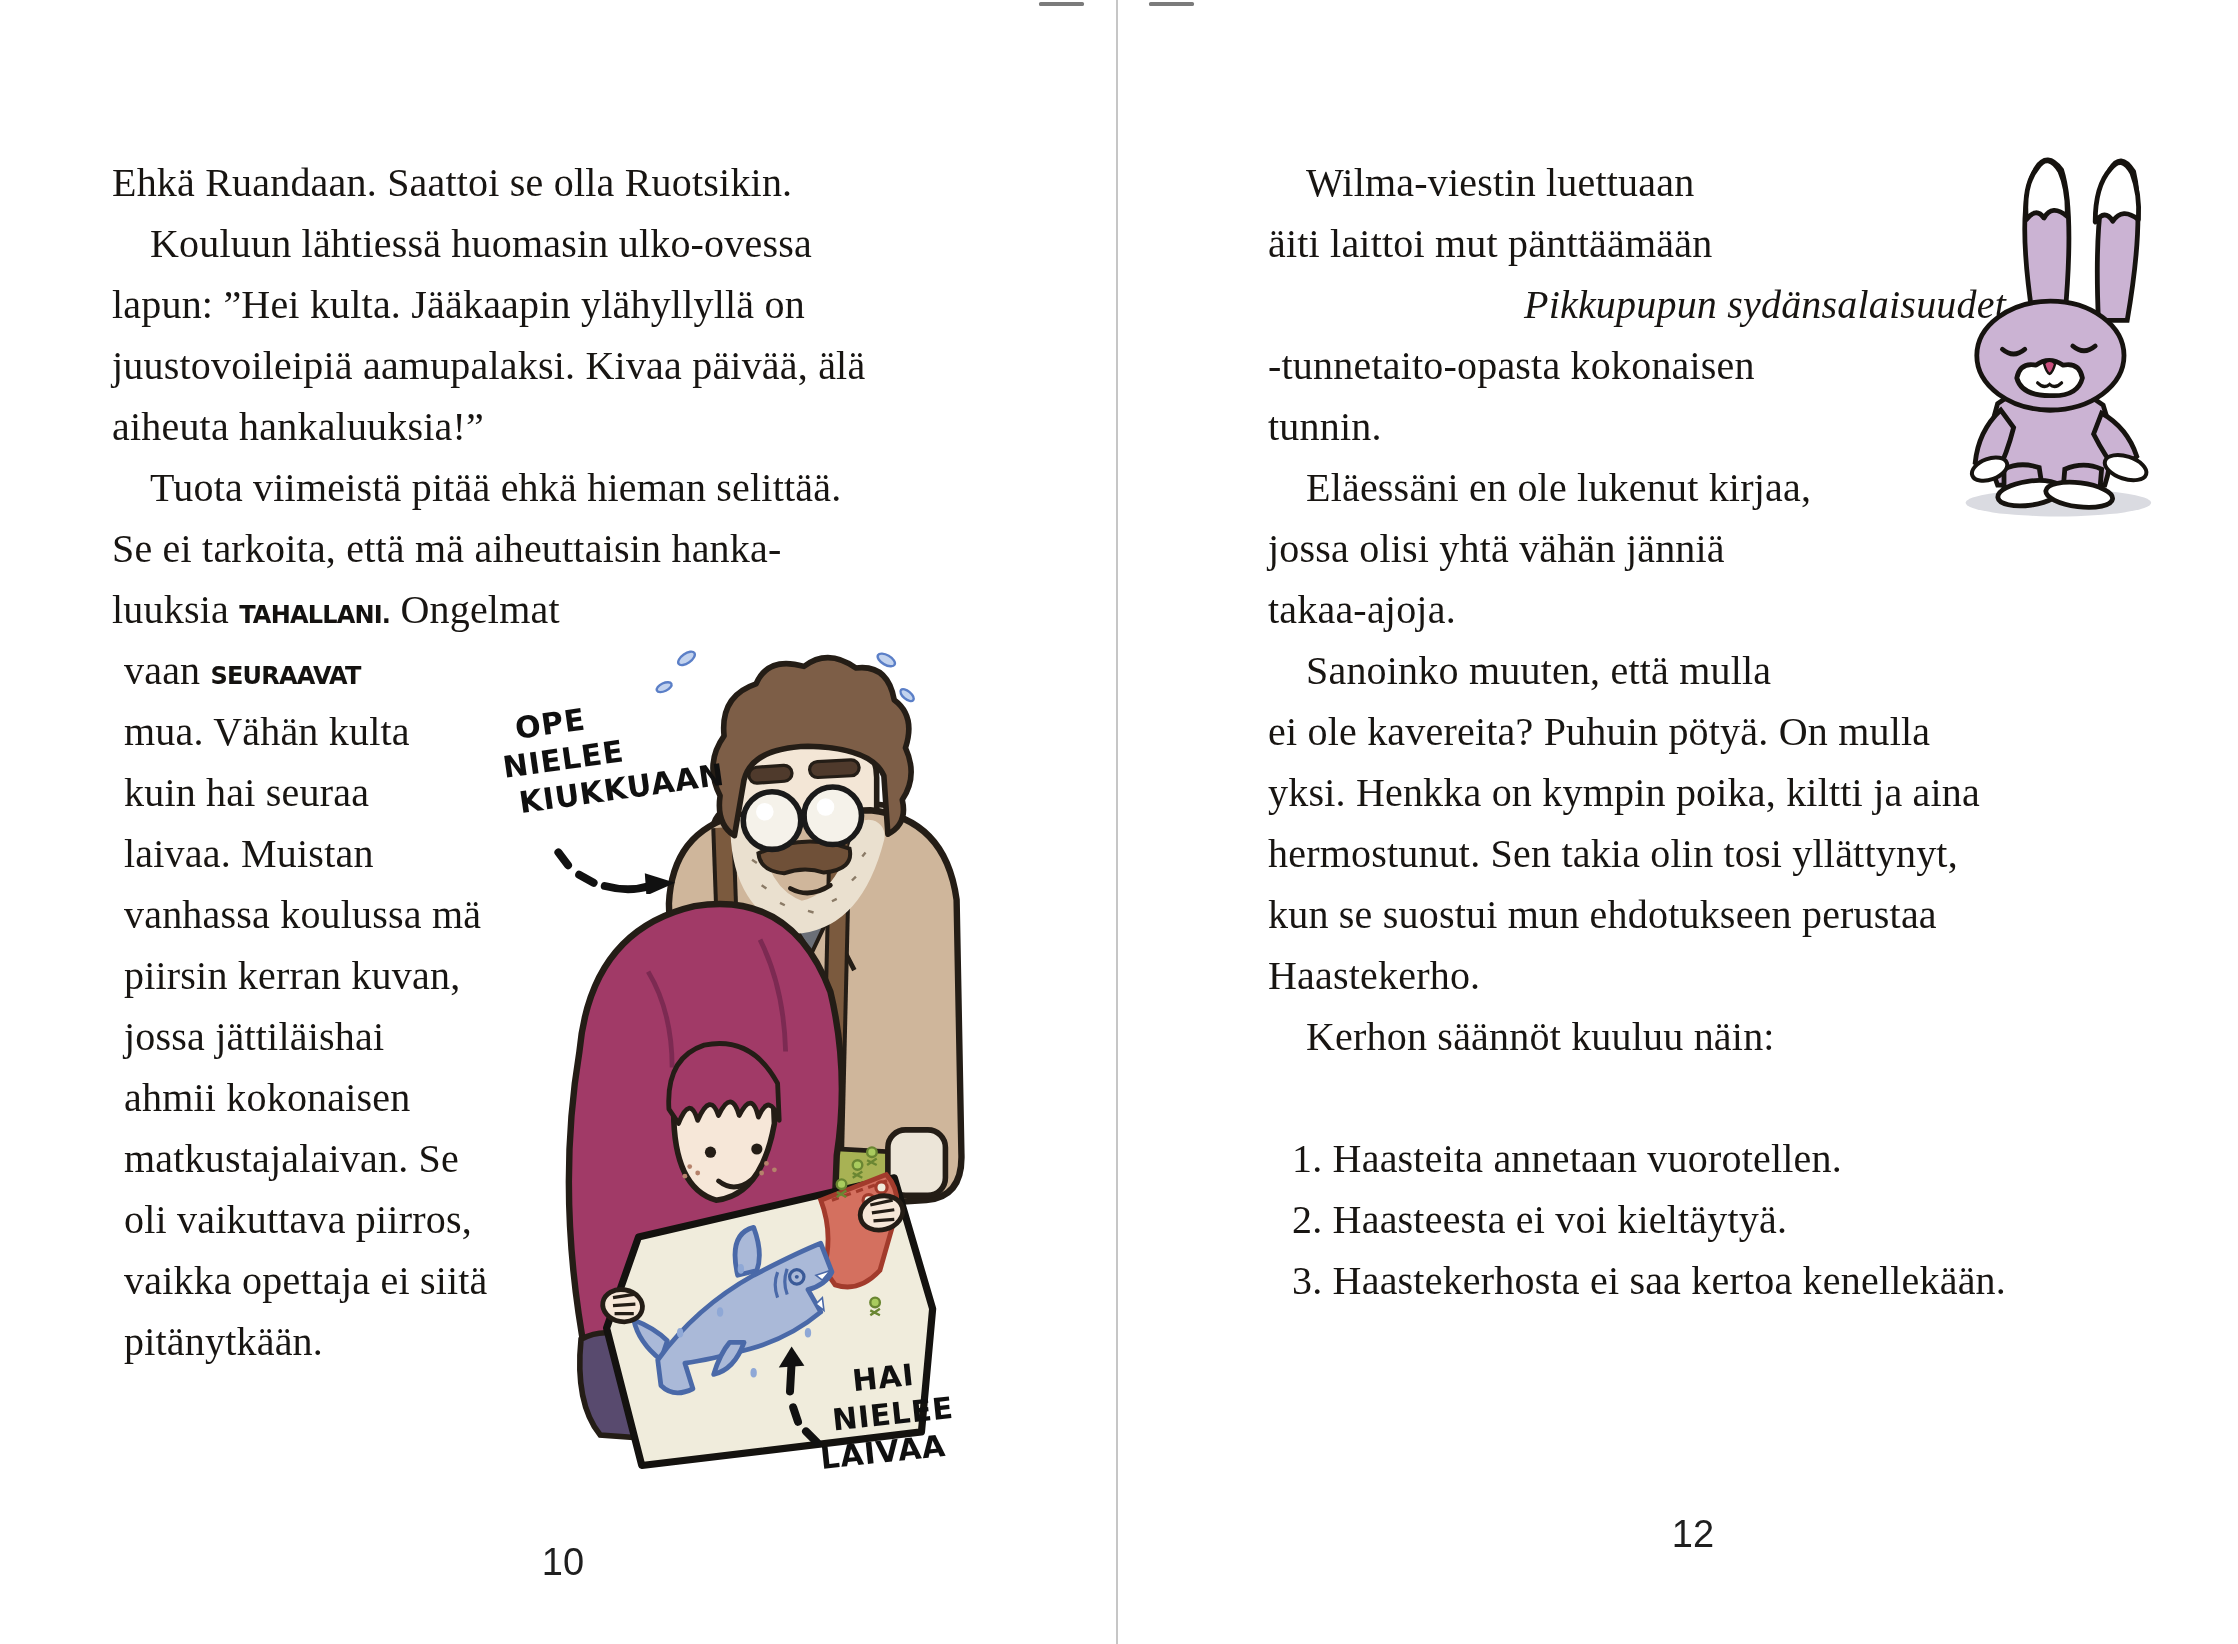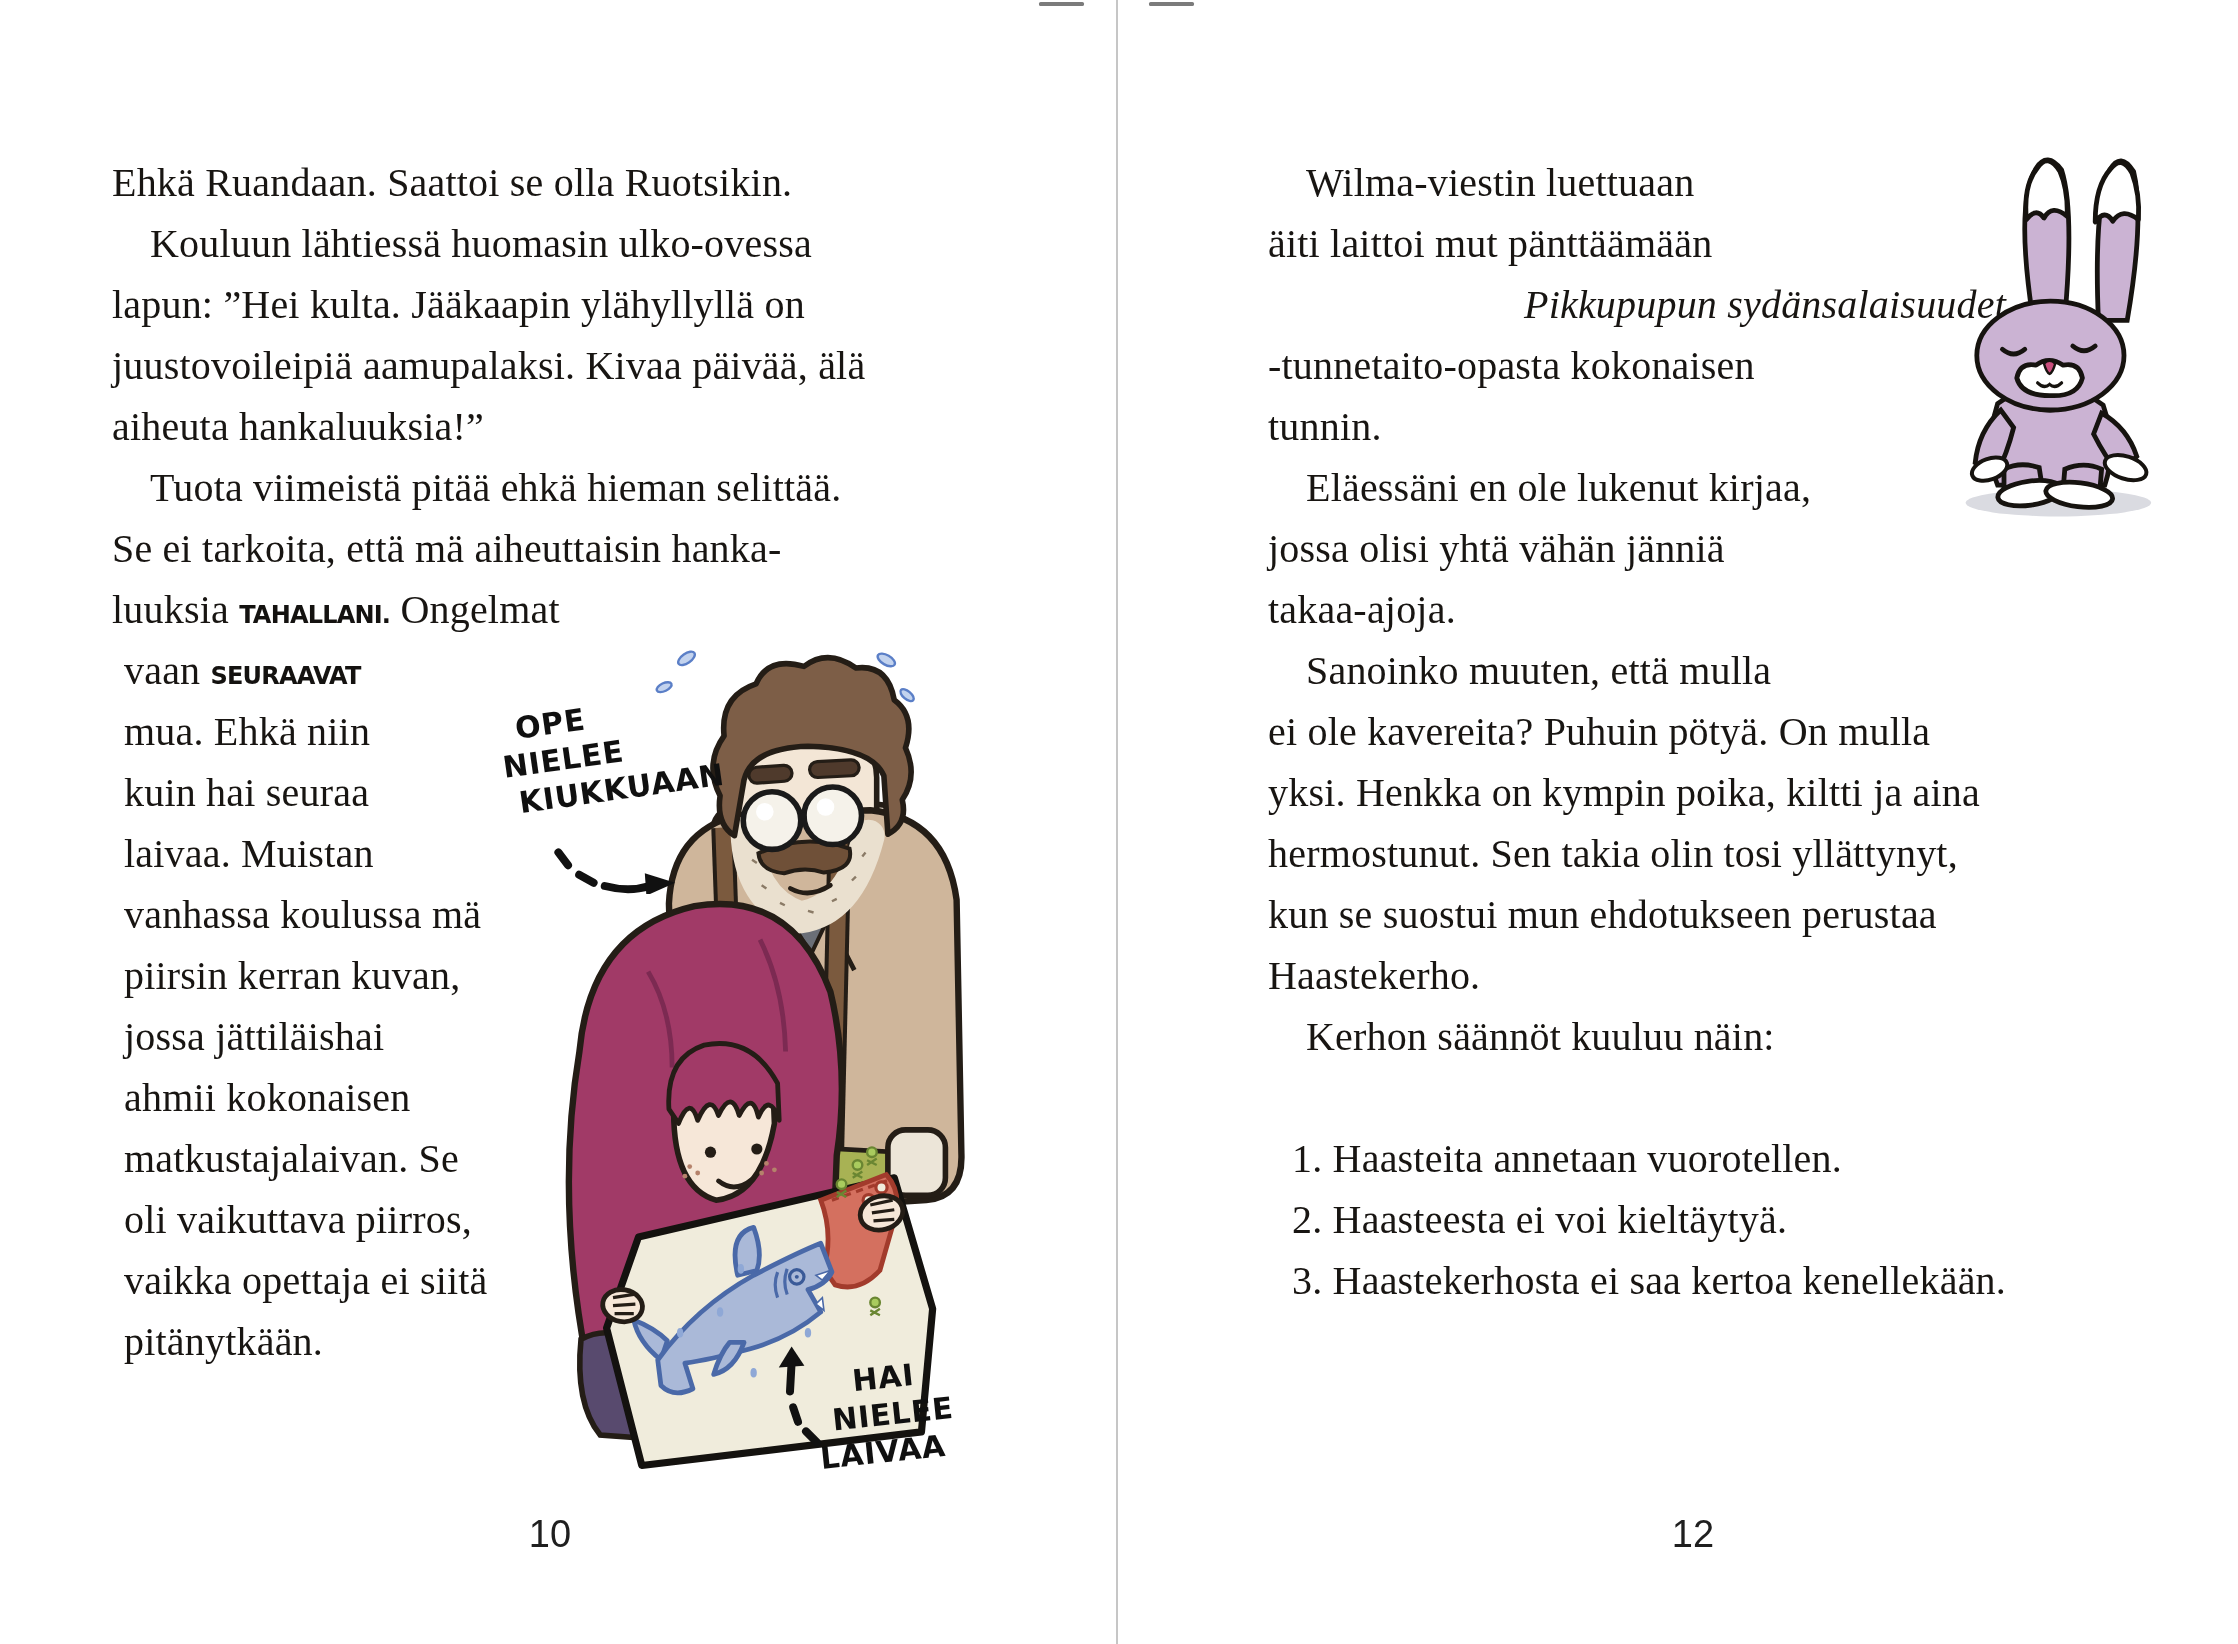--- a/index.html
+++ b/index.html
@@ -40,21 +40,21 @@
   .ope .o1 { margin-left:17.6px; }
   .ope .o3 { margin-left:11.2px; }
   .hai { left:816px; top:1358px; font-size:30px; line-height:40px; letter-spacing:0.8px; transform:rotate(-6deg); }
   .hai .h1 { margin-left:40px; }
   .hai .h2 { margin-left:16px; }
 
   .pagenum {
     position:absolute; top:1513px; width:104px; text-align:center;
     font-family:"Liberation Sans", sans-serif; font-size:38px; color:#1f1f1f;
   }
-  .pagenum.p10 { left:498px; }
+  .pagenum.p10 { left:511px;margin-top:28px; }
   .pagenum.p11 { left:1641px; }
 
   .illu { position:absolute; }
   .illu-main  { left:552px;  top:636px;  width:464px; height:883px; }
   .illu-bunny { left:1956px; top:146px;  width:208px; height:376px;  }
   .arrow-ope  { left:552px;  top:846px; width:136px; height:48px;  }
   .arrow-hai  { left:766px;  top:1345px; width:72px;  height:108px; }
 </style>
 </head>
 <body>
@@ -69,21 +69,21 @@
     <div class="textblock left">
       <div class="line"><span>Ehkä Ruandaan. Saattoi se olla Ruotsikin.</span></div>
       <div class="line ind"><span>Kouluun lähtiessä huomasin ulko-ovessa</span></div>
       <div class="line"><span>lapun: ”Hei kulta. Jääkaapin ylähyllyllä on</span></div>
       <div class="line"><span>juustovoileipiä aamupalaksi. Kivaa päivää, älä</span></div>
       <div class="line"><span>aiheuta hankaluuksia!”</span></div>
       <div class="line ind"><span>Tuota viimeistä pitää ehkä hieman selittää.</span></div>
       <div class="line"><span>Se ei tarkoita, että mä aiheuttaisin hanka-</span></div>
       <div class="line"><span>luuksia </span><span class="comic">TAHALLANI.</span><span> Ongelmat</span></div>
       <div class="line nl"><span>vaan </span><span class="comic">SEURAAVAT</span><span></span></div>
-      <div class="line nl"><span>mua. Ehkä niin</span></div>
+      <div class="line nl"><span>mua. Vähän kulta</span></div>
       <div class="line nl"><span>kuin hai seuraa</span></div>
       <div class="line nl"><span>laivaa. Muistan</span></div>
       <div class="line nl"><span>vanhassa koulussa mä</span></div>
       <div class="line nl"><span>piirsin kerran kuvan,</span></div>
       <div class="line nl"><span>jossa jättiläishai</span></div>
       <div class="line nl"><span>ahmii kokonaisen</span></div>
       <div class="line nl"><span>matkustajalaivan. Se</span></div>
       <div class="line nl"><span>oli vaikuttava piirros,</span></div>
       <div class="line nl"><span>vaikka opettaja ei siitä</span></div>
       <div class="line nl"><span>pitänytkään.</span></div>

